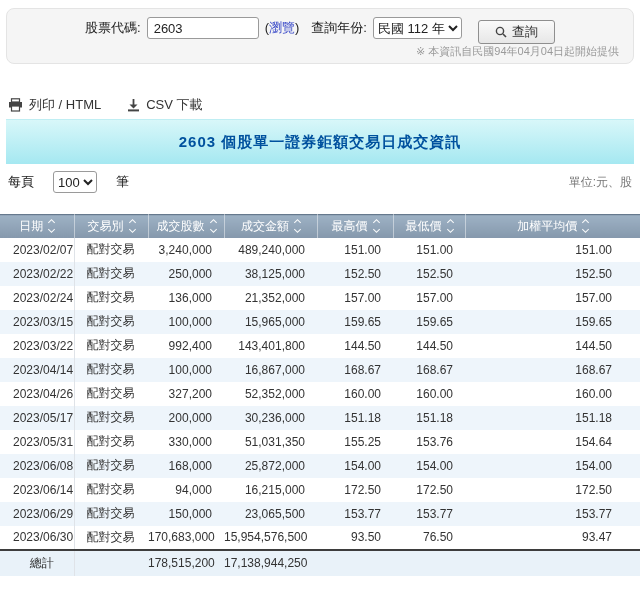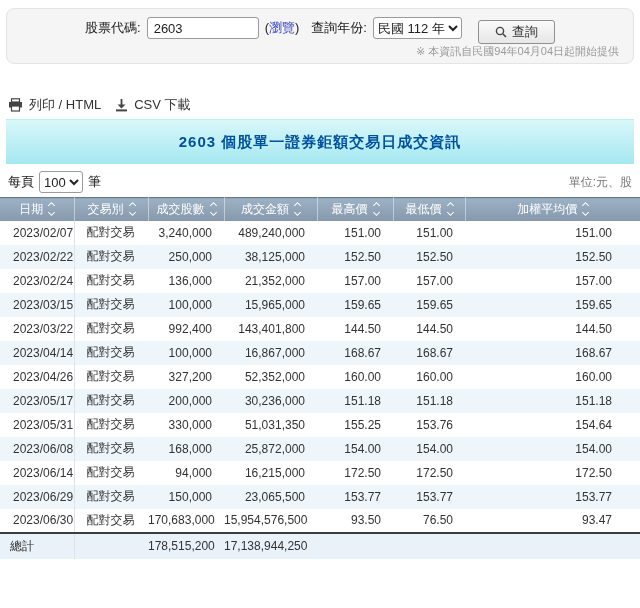--- a/index.html
+++ b/index.html
@@ -23,52 +23,52 @@
   .stock-input{width:112px;height:22px;border:1px solid #9a9a9a;border-radius:3px;
     padding:0 6px;font-size:13px;font-family:inherit;color:#222;background:#fff;}
   .browse a{color:var(--link);text-decoration:none;}
   .year-select,.pagesize-select{height:22px;border:1px solid #9a9a9a;border-radius:3px;
     font-size:13px;font-family:inherit;background:#fff;color:#222;}
   .search-btn{display:inline-flex;align-items:center;gap:5px;height:24px;padding:0 16px;
     font-size:13px;font-family:inherit;color:#333;border:1px solid #8f8f8f;border-radius:3px;
     background:linear-gradient(#fafafa,#e7e7e7);cursor:pointer;margin-left:10px;margin-top:8px;}
   .note-row{text-align:right;font-size:11px;color:#9a9a9a;margin-top:4px;padding-right:4px;}
   
-  .toolbar{margin:31px 8px 0;display:flex;align-items:center;gap:14px;height:20px;font-size:13px;}
+  .toolbar{margin:31px 8px 0;display:flex;align-items:center;gap:26px;height:20px;font-size:13px;}
   .tool-item{display:inline-flex;align-items:center;gap:6px;color:#333;cursor:pointer;}
   .tool-item svg{display:block;}
   
   .title-band{margin:4px 6px 0;height:45px;display:flex;align-items:center;justify-content:center;
     background:linear-gradient(var(--title-band-top),var(--title-band-bottom));
     border-top:1px solid #bfeef3;}
   .title-band h1{font-size:15px;font-weight:bold;color:var(--title-text);letter-spacing:1px;}
   
   .meta-row{margin:5px 8px 0;display:flex;justify-content:space-between;align-items:center;
     height:26px;font-size:13px;}
-  .pagesize{display:flex;align-items:center;gap:5px;}
+  .pagesize{display:flex;align-items:center;gap:19px;}
   .unit{font-size:12px;color:#777;}
   
-  table{width:640px;border-collapse:collapse;table-layout:fixed;margin-top:2px;font-size:12px;}
+  table{width:640px;border-collapse:collapse;table-layout:fixed;margin-top:19px;font-size:12px;}
   thead th{height:23px;background:linear-gradient(var(--header-bg-top),var(--header-bg-bottom));
     border-top:1px solid #66798d;color:#fff;font-weight:normal;cursor:pointer;}
   thead th:not(:last-child){border-right:1px solid rgba(255,255,255,.45);}
   .th-inner{display:flex;align-items:center;justify-content:center;gap:6px;}
   .sort{display:inline-flex;flex-direction:column;gap:2px;}
   .sort i{display:block;width:5px;height:5px;border:solid rgba(255,255,255,.95);}
   .sort .up{border-width:1px 1px 0 0;transform:rotate(-45deg);}
   .sort .dn{border-width:0 0 1px 1px;transform:rotate(-45deg);}
   tbody td{height:24px;color:#333;}
   tbody tr:nth-child(even) td{background:var(--zebra);}
   tbody td.col0,tfoot td.col0{border-right:1px solid #dfe3e8;}
   td.col0{text-align:left;padding-left:13px;}
   td.col1{text-align:left;padding-left:12px;}
   td.col2,td.col3,td.col4,td.col5{text-align:right;padding-right:12px;}
   td.col6{text-align:right;padding-right:28px;}
   tfoot td{height:26px;background:var(--footer-bg);border-top:2px solid #3d3d3d;color:#333;}
-  tfoot td.col0{padding-left:10px;font-family:Liberation Serif, serif;}
+  tfoot td.col0{text-align:center;padding-left:10px;font-family:Liberation Serif, serif;}
 </style>
 </head>
 <body>
 
 <div class="query-panel">
   <div class="form-row">
     <label>股票代碼:</label>
     <input class="stock-input" type="text" value="2603" style="">
     <span class="browse">
       <span>(</span><a href="#">瀏覽</a><span>)</span>

